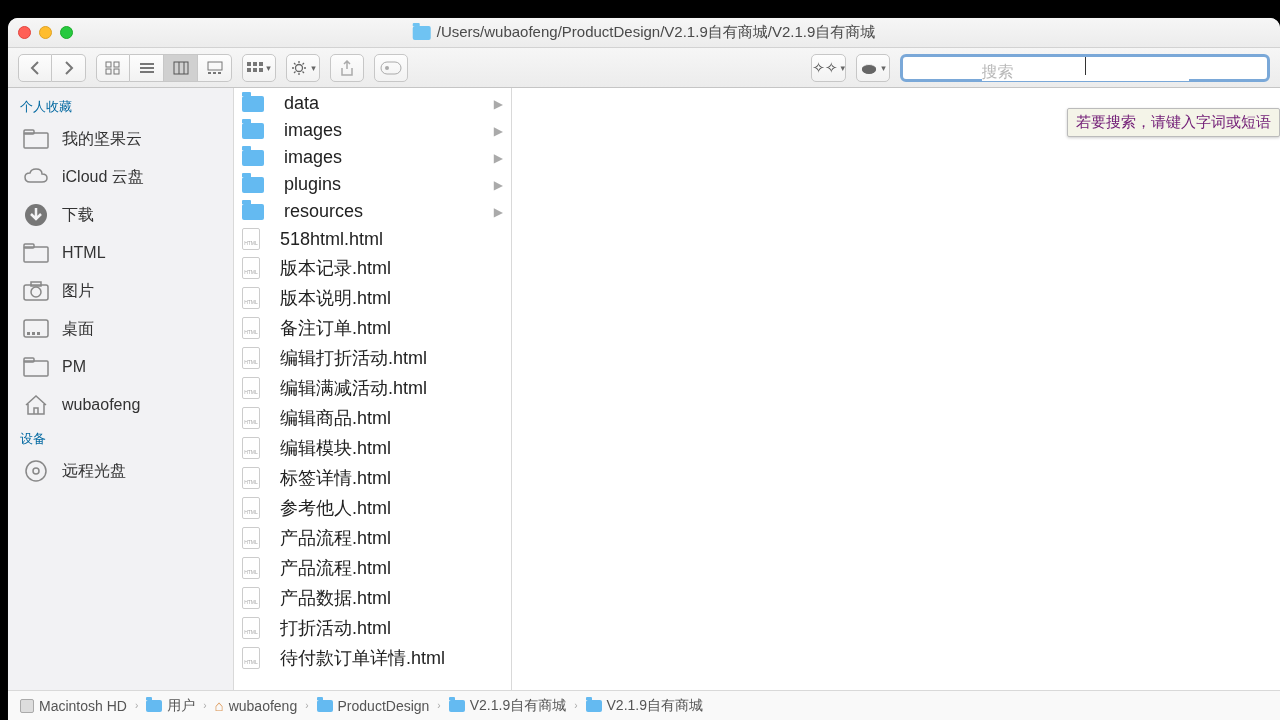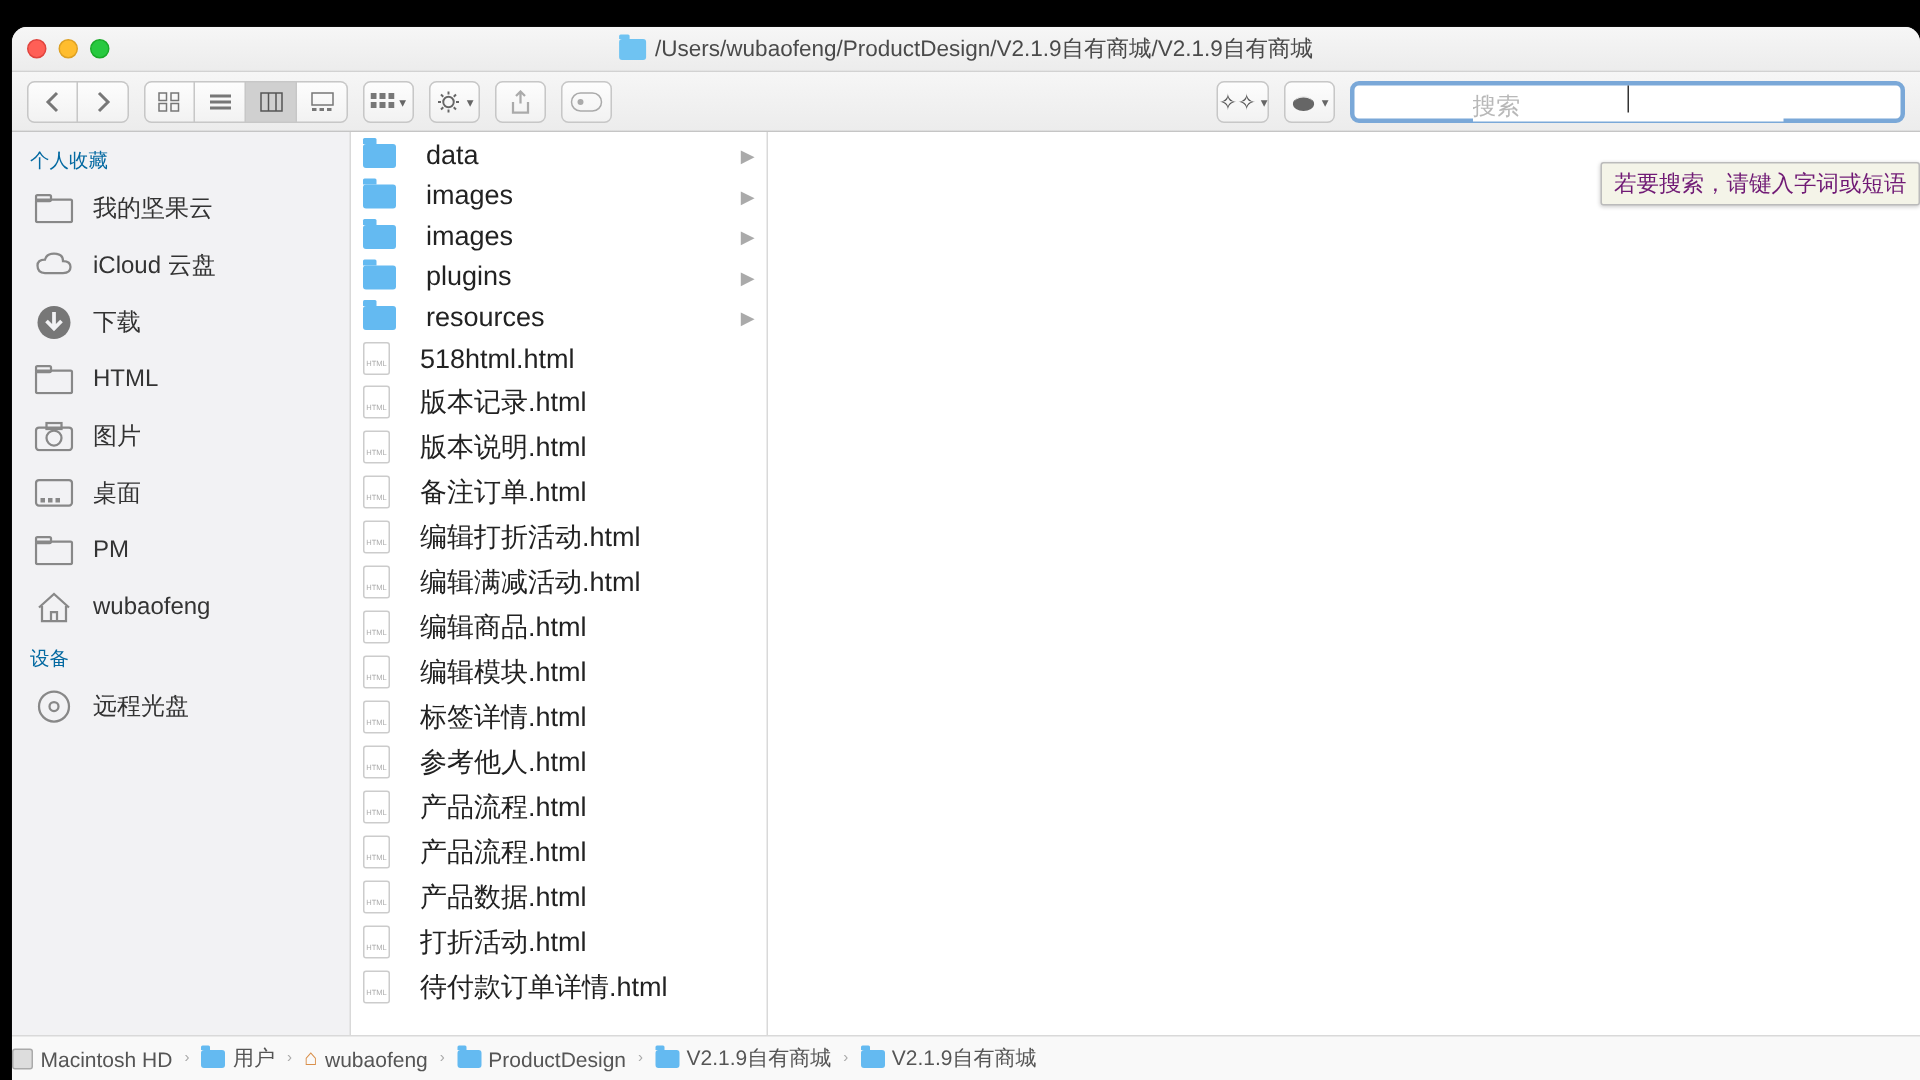--- a/index.html
+++ b/index.html
@@ -62,21 +62,21 @@
 }
 .row { display: flex; align-items: center; padding: 3px 8px; gap: 20px; font-size: 18px; color: #222;}
 .row .arrow { margin-left: auto; color: #aaa; font-size: 12px;}
 .folder-icon { width: 22px; height: 16px; background: #64baf1; border-radius: 2px; position: relative; flex-shrink:0;}
 .folder-icon::before { content:""; position:absolute; top:-4px; left:0; width:9px; height:4px; background:#64baf1; border-radius:1px 1px 0 0;}
 .file-icon { width: 18px; height: 22px; background:#fff; border:1px solid #ccc; border-radius:2px; position:relative; flex-shrink:0;}
 .file-icon::after { content:"HTML"; position:absolute; bottom:3px; left:0; right:0; font-size:5px; color:#aaa; text-align:center;}
 .preview { flex: 1; background: #fff; }
 .pathbar {
   height: 30px; border-top: 1px solid #d9d9d9; background: #f9f9f9;
-  display: flex; align-items: center; padding: 0 0; font-size: 14px; color: #555; gap: 4px;
+  display: flex; align-items: center; padding: 0 12px; font-size: 14px; color: #555; gap: 4px;
   overflow:hidden;
 }
 .pathbar .sep { color: #aaa; margin: 0 4px; font-size: 10px;}
 .pc { display:flex; align-items:center; gap:5px; white-space:nowrap;}
 .pc-folder { width: 16px; height: 12px; background:#64baf1; border-radius:2px; position:relative;}
 .pc-folder::before{content:"";position:absolute;top:-3px;left:0;width:6px;height:3px;background:#64baf1;border-radius:1px 1px 0 0;}
 .pc-disk { width:14px; height:14px; background:#ddd; border:1px solid #aaa; border-radius:2px;}
 .pc-home { font-size:15px; color:#d98f4a;}
 .tooltip {
   position: absolute; top: 90px; right: 0; background: #f4f4e8; border: 1px solid #bbb;

